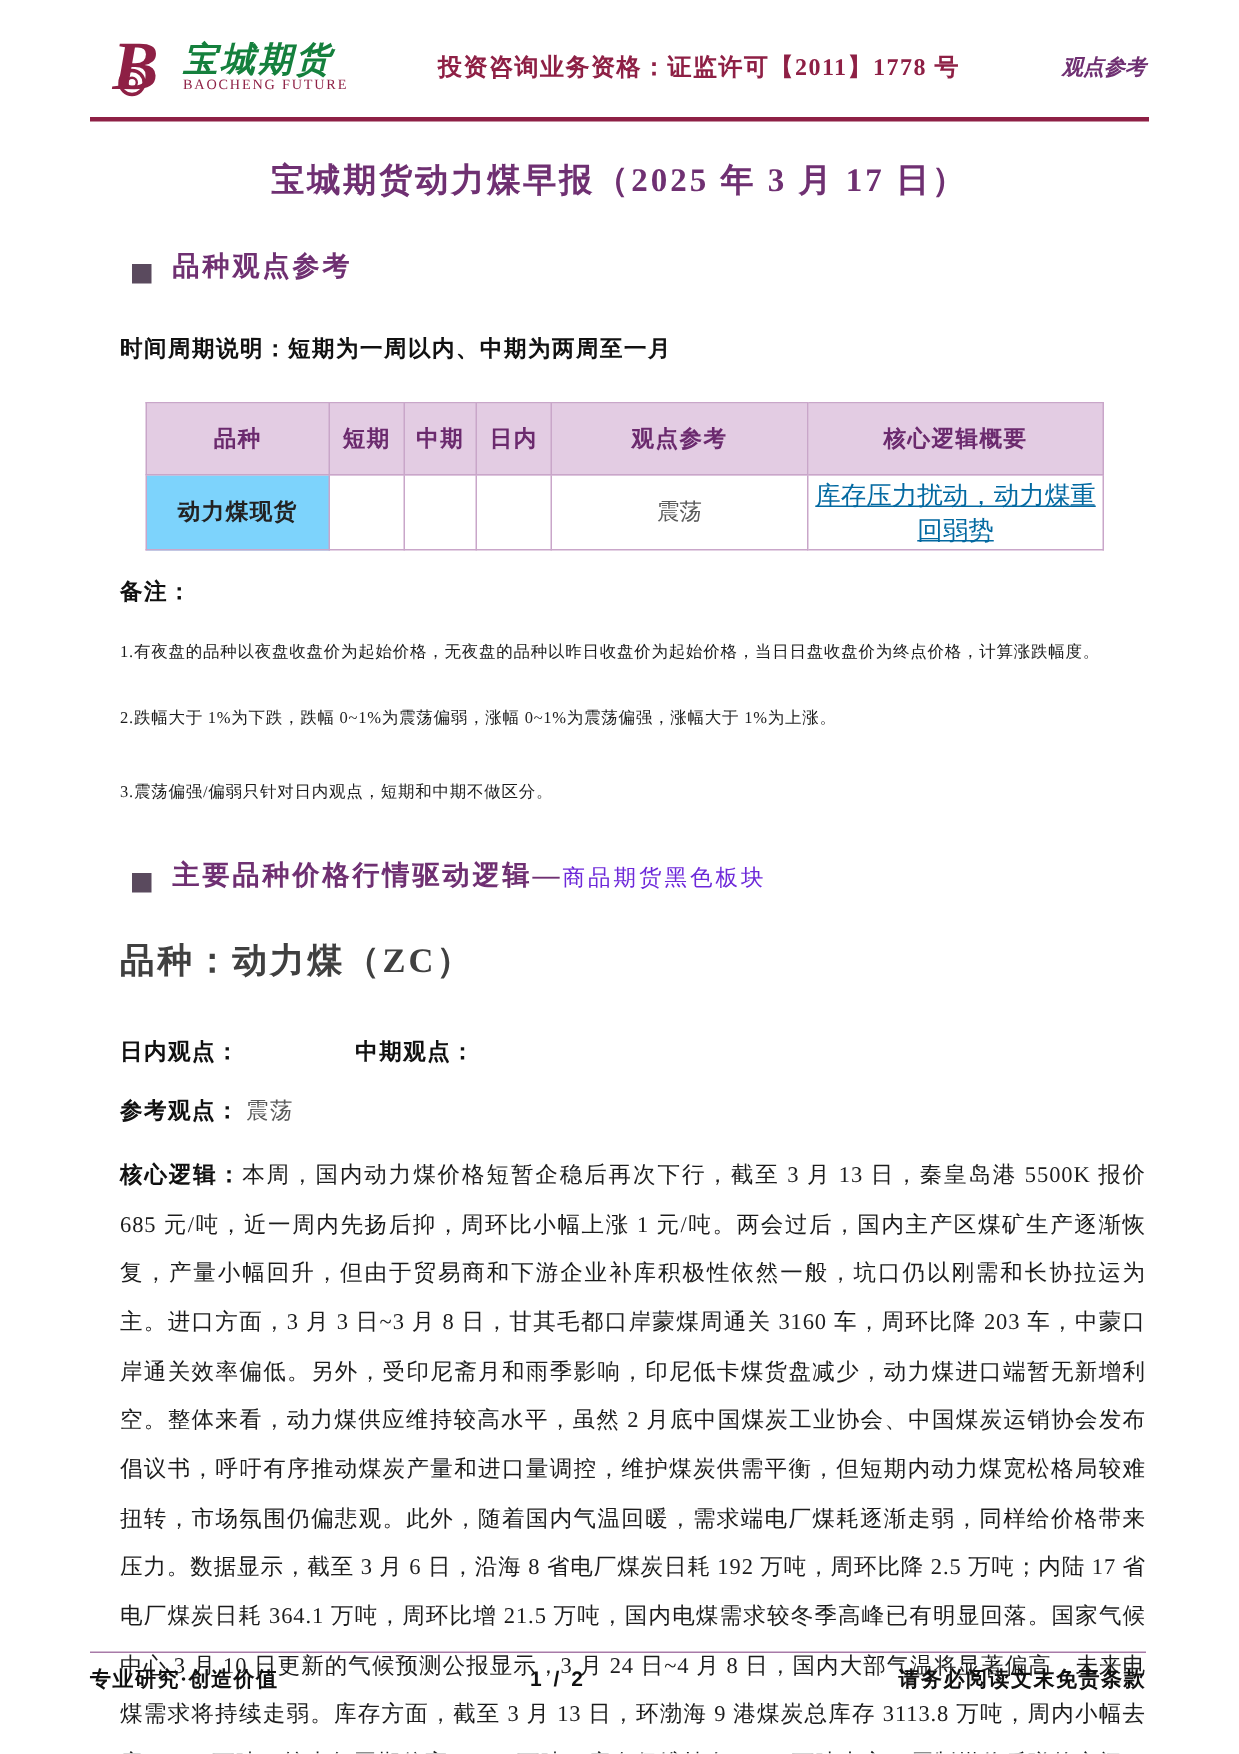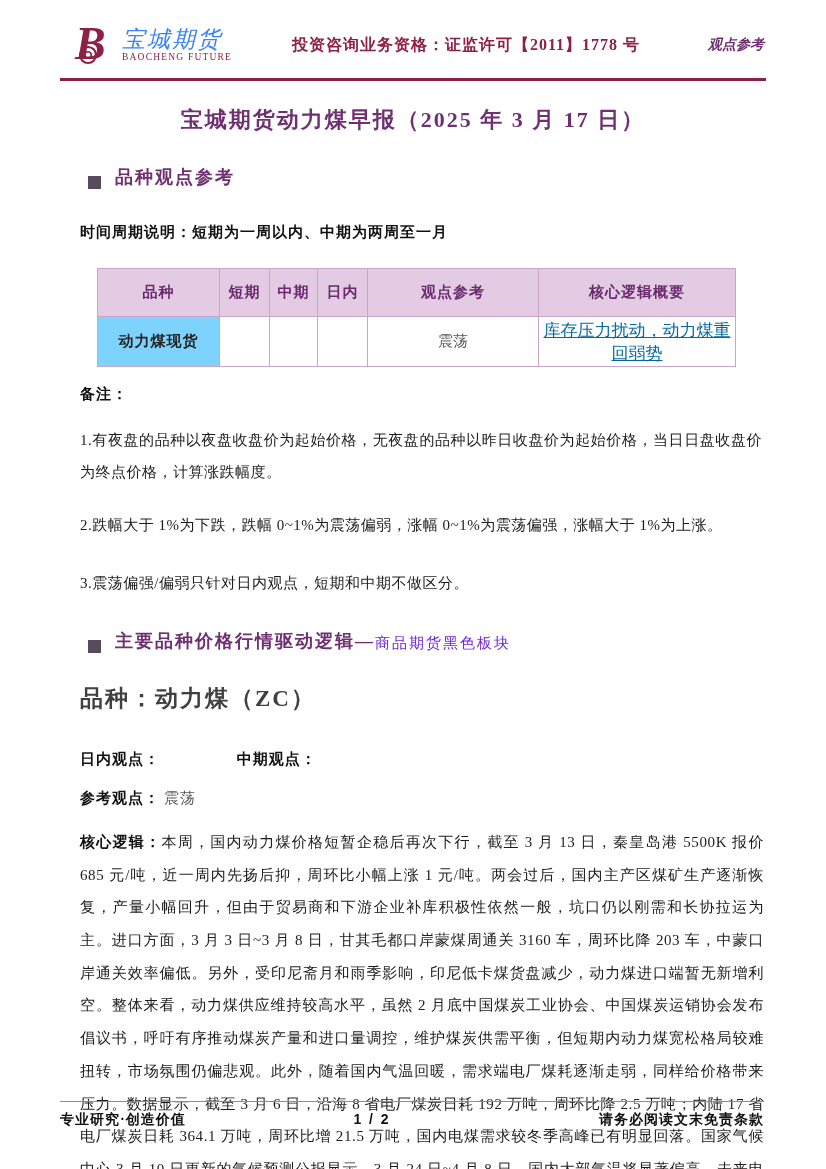--- a/index.html
+++ b/index.html
@@ -5,21 +5,21 @@
   * { margin:0; padding:0; box-sizing:border-box; }
   html,body { background:#ffffff; }
   body { font-family:"Liberation Serif","DejaVu Serif",serif; color:#1c1c1c; }
   .page{ position:relative; width:826px; height:1169px; background:#fff; margin:0 auto; overflow:hidden; }
 
   
   .hdr{ display:flex; align-items:center; padding:20px 62px 0 74px; }
   .logo{ display:flex; align-items:center; width:180px; }
   .logo svg{ display:block; }
   .logo-txt{ margin-left:4px; line-height:1; }
-  .logo-cn{ font-size:23px; font-weight:normal; color:#3b82f6; letter-spacing:2px; font-style:italic; }
+  .logo-cn{ font-size:23px; font-weight:bold; color:#15803d; letter-spacing:2px; font-style:italic; }
   .logo-en{ font-size:9.5px; color:#8e2045; letter-spacing:1.2px; margin-top:2px; }
   .hdr-qual{ flex:1; text-align:center; font-size:16px; font-weight:bold; color:#8e2045; letter-spacing:1px; padding-right:30px; }
   .hdr-doctype{ font-size:14px; font-weight:bold; font-style:italic; color:#6f3072; }
   .top-rule{ margin:8px 60px 0 60px; border-top:3px solid #8e2045; }
 
   
   .title{ margin-top:24px; text-align:center; font-size:22px; font-weight:bold; color:#6f3072; letter-spacing:2px; }
 
   
   .sec-head{ margin:30px 64px 0 88px; display:flex; align-items:flex-end; }
@@ -33,21 +33,21 @@
   table.view{ margin:26px 0 0 97px; border-collapse:collapse; table-layout:fixed; width:638px;padding-left:37px; }
   table.view th, table.view td{ border:1px solid #c9a6c9; text-align:center; vertical-align:middle; }
   table.view th{ background:#e3cce3; color:#6b2a6e; font-size:15px; font-weight:bold; height:48px; letter-spacing:1px; }
   table.view td{ height:50px; font-size:15px; }
   td.variety{ background:#7dd3fc; font-weight:bold; color:#222; letter-spacing:1px; }
   td.view-cell{ color:#595959; font-size:14px; }
   td.logic-cell a{ color:#0369a1; font-size:17px; text-decoration:underline; cursor:pointer; }
 
   
   .notes-label{ margin:18px 64px 0 80px; font-size:15px; font-weight:bold; color:#111; letter-spacing:1px; }
-  .note{ margin:20px 64px 0 80px; font-size:15px; color:#1c1c1c; line-height:2.15; text-align:justify; letter-spacing:0.5px; }
+  .note{ margin:20px 64px 0 80px; font-size:11px; color:#1c1c1c; line-height:2.15; text-align:justify; letter-spacing:0.5px; }
   .note.gap{ margin-top:26px; }
 
   
   .variety-title{ margin:30px 64px 0 80px; font-size:23px; font-weight:bold; color:#404040; letter-spacing:2px; }
   .views-line{ margin:36px 64px 0 80px; font-size:15px; font-weight:bold; color:#111; letter-spacing:1px; }
   .views-line .mid{ margin-left:72px; }
   .ref-line{ margin:20px 64px 0 80px; font-size:15px; letter-spacing:1px; }
   .ref-line b{ color:#111; }
   .ref-line .val{ color:#595959; margin-left:4px; }
   .logic-para{ margin:18px 62px 0 80px; font-size:15px; line-height:2.18; text-align:justify; letter-spacing:0.6px; color:#1c1c1c; }

